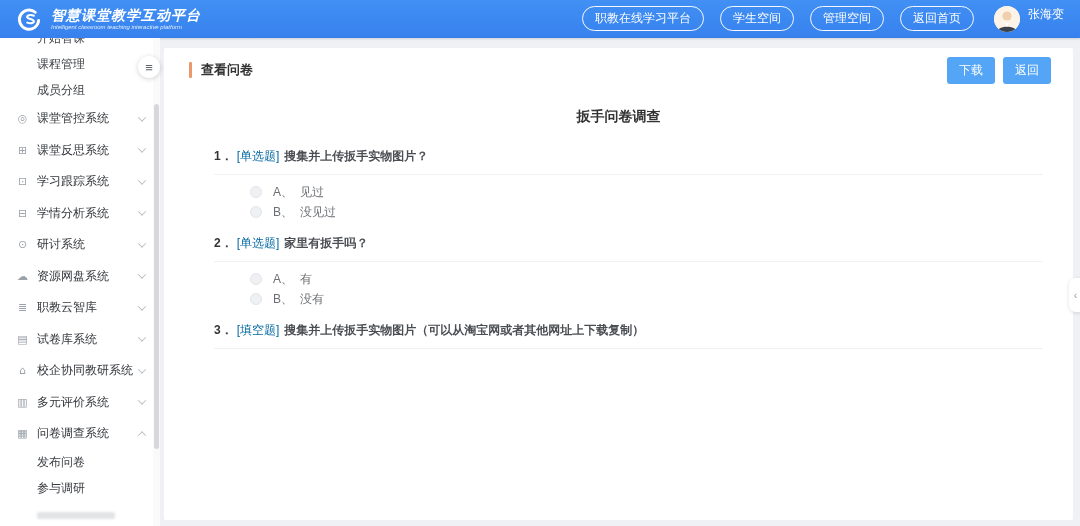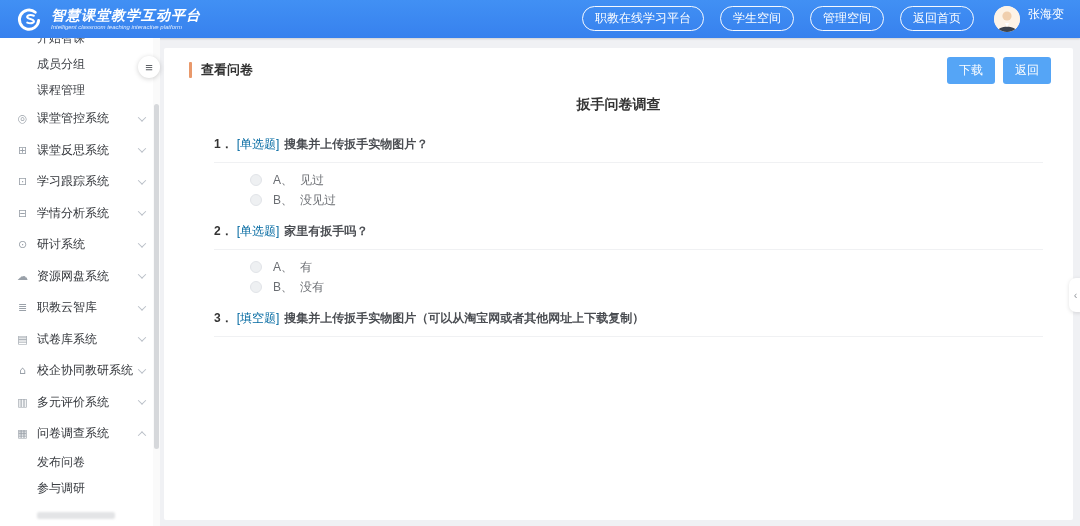--- a/index.html
+++ b/index.html
@@ -37,21 +37,21 @@
 
   
   .main { flex:1; position:relative; padding:10px 7px 6px 4px; min-width:0; }
   .card { background:#fff; height:100%; border-radius:2px; position:relative; }
   .hamburger { position:absolute; left:-26px; top:8px; width:22px; height:22px; border-radius:50%; background:#fff; box-shadow:0 1px 5px rgba(0,0,0,.18); display:flex; align-items:center; justify-content:center; color:#5f6368; font-size:13px; z-index:5; cursor:pointer; }
   .card-head { display:flex; align-items:center; height:44px; padding:0 22px 0 25px; }
   .accent { width:3px; height:16px; background:#e9996b; border-radius:1px; margin-right:9px; }
   .page-title { font-size:13px; font-weight:bold; color:#333; }
   .head-btns { margin-left:auto; display:flex; }
   .btn { background:#55a5f6; border:none; color:#fff; font-size:12px; padding:5px 12px; border-radius:3px; margin-left:8px; cursor:pointer; font-family:inherit; white-space:nowrap;text-align:center; }
-  .survey-title { text-align:center; font-size:14px; font-weight:bold; color:#333; margin-top:4px; }
+  .survey-title { text-align:center; font-size:14px; font-weight:bold; color:#333; margin-top:16px; }
   .questions { margin:14px 30px 0 50px; }
   .q-title { display:flex; align-items:center; padding:8px 0 9px; border-bottom:1px solid #f0f1f3; font-size:12px; }
   .q-num { font-weight:bold; color:#333; margin-right:4px; }
   .q-tag { color:#0369a1; margin-right:5px; }
   .q-text { color:#4a4d52; font-weight:600; }
   .q-opts { padding:7px 0 5px; }
   .opt { display:flex; align-items:center; height:20px; margin-left:36px; font-size:12px; color:#6b6e73; cursor:pointer; }
   .radio { width:12px; height:12px; border-radius:50%; background:#eef0f2; border:1px solid #e1e4e8; margin-right:11px; flex:0 0 12px; }
   .opt-key { margin-right:7px; }
   .collapse-handle { position:absolute; right:-2px; top:240px; width:13px; height:34px; background:#fff; border-radius:7px 0 0 7px; box-shadow:0 1px 4px rgba(0,0,0,.12); display:flex; align-items:center; justify-content:center; color:#9b9ea3; font-size:11px; cursor:pointer; z-index:4; }
@@ -90,24 +90,24 @@
   </div>
 
   <div class="frame">
 
     <div class="sidebar">
       <div class="menu">
         <div class="sub-row first">
           <span>开始智课</span>
         </div>
         <div class="sub-row">
+          <span>课程管理</span>
+        </div>
+        <div class="sub-row">
           <span>成员分组</span>
-        </div>
-        <div class="sub-row">
-          <span>课程管理</span>
         </div>
 
         <div class="sec-row">
           <span class="icn">◎</span>
           <span class="lbl">课堂管控系统</span>
           <span class="chev"></span>
         </div>
         <div class="sec-row">
           <span class="icn">⊞</span>
           <span class="lbl">课堂反思系统</span>

